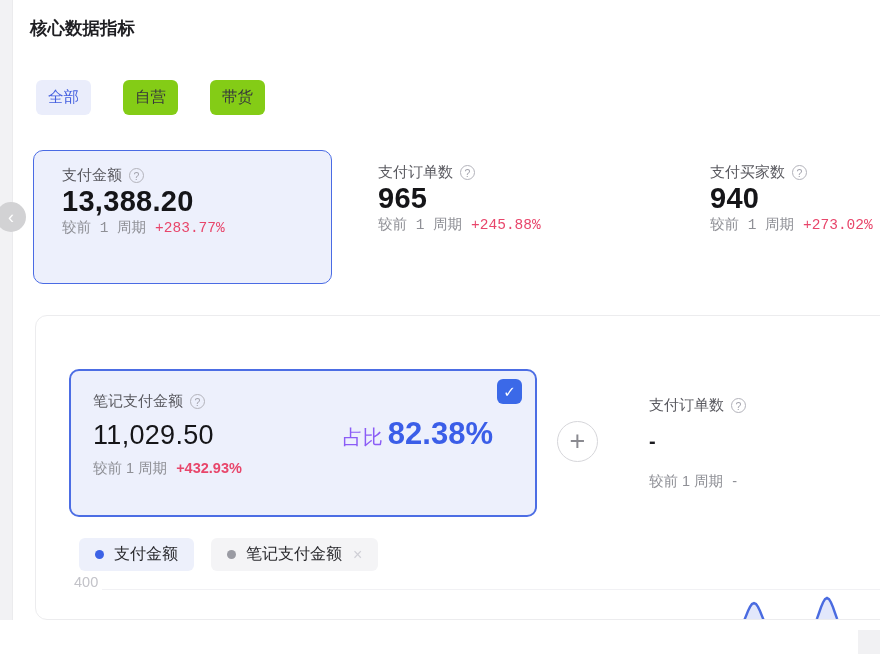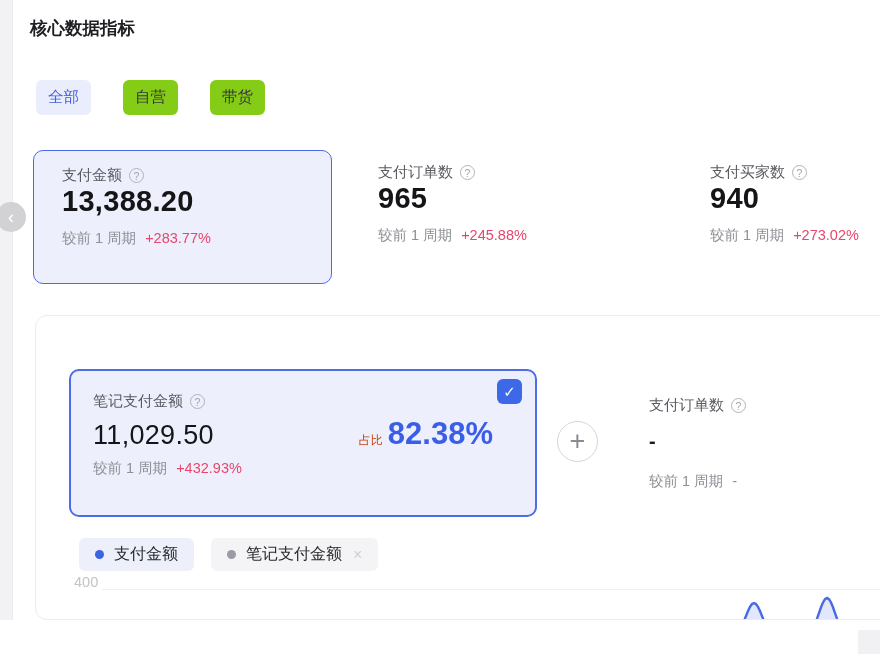--- a/index.html
+++ b/index.html
@@ -24,40 +24,40 @@
   
   .metric-card { left:33px; top:150px; width:299px; height:134px; background:#edf0fc;
     border:1.5px solid #4a6be4; border-radius:10px; padding:15px 0 0 28px; cursor:pointer; z-index:2; }
   .metric-plain { top:163px; width:250px; cursor:pointer; }
   .metric-plain.col2 { left:378px; }
   .metric-plain.col3 { left:710px; }
   .m-label-row { display:flex; align-items:center; font-size:15px; color:#5a5a60; }
   .help-icon { width:15px; height:15px; margin-left:7px; border:1px solid #b3b3bb; border-radius:50%;
     display:inline-flex; align-items:center; justify-content:center; font-size:10.5px; color:#a3a3ad; cursor:pointer; }
   .m-value { font-size:29px; font-weight:700; color:#151518; letter-spacing:.3px; }
-  .m-change { margin-top:11px; font-size:14.5px; color:#8f9096; }
+  .m-change { font-size:14.5px; color:#8f9096;font-family:Liberation Mono, monospace; }
   .m-change .delta { color:#e8466b; margin-left:9px; }
 
   
   .panel { left:35px; top:315px; width:900px; height:305px; background:#ffffff;
     border:1px solid #ececee; border-radius:12px; }
 
   .sub-card { position:absolute; left:33px; top:53px; width:468px; height:148px; background:#edf0fc;
     border:2px solid #4c6de4; border-radius:10px; padding:21px 0 0 22px; cursor:pointer; }
   .sub-checkbox { position:absolute; top:8px; right:13px; width:25px; height:25px; border-radius:6px;
     background:#3b69e8; color:#ffffff; display:flex; align-items:center; justify-content:center;
     font-size:15px; font-weight:700; cursor:pointer; }
   .sub-value-row { display:flex; align-items:baseline; justify-content:space-between;
     width:400px; margin-top:5px; }
   .sub-value { font-size:27px; font-weight:400; color:#151518; letter-spacing:.3px; }
   .ratio-group { display:flex; align-items:baseline; }
-  .ratio-label { font-size:12px; color:#c2410c; margin-right:5px; }
+  .ratio-label { font-size:20px; color:#8b5cf6; margin-right:5px; }
   .ratio-value { font-size:31px; font-weight:700; color:#3b5ee8; }
   .sub-change { margin-top:7px; font-size:14.5px; color:#8f9096; }
-  .sub-change .delta { color:#e8466b; margin-left:9px; }
+  .sub-change .delta { color:#e8466b; margin-left:9px;font-weight:bold; }
 
   .add-metric-btn { position:absolute; left:521px; top:105px; width:41px; height:41px; border-radius:50%;
     background:#ffffff; border:1px solid #d6d6da; color:#8a8a90; display:flex; align-items:center;
     justify-content:center; font-size:27px; font-weight:300; line-height:1; cursor:pointer; }
 
   .live-block { position:absolute; left:613px; top:80px; width:240px; cursor:pointer; }
   .live-value { margin-top:15px; font-size:20px; font-weight:700; color:#1c1c20; }
   .live-change { margin-top:19px; font-size:14.5px; color:#8f9096; }
   .live-change .delta { color:#8f9096; margin-left:9px; }
 

